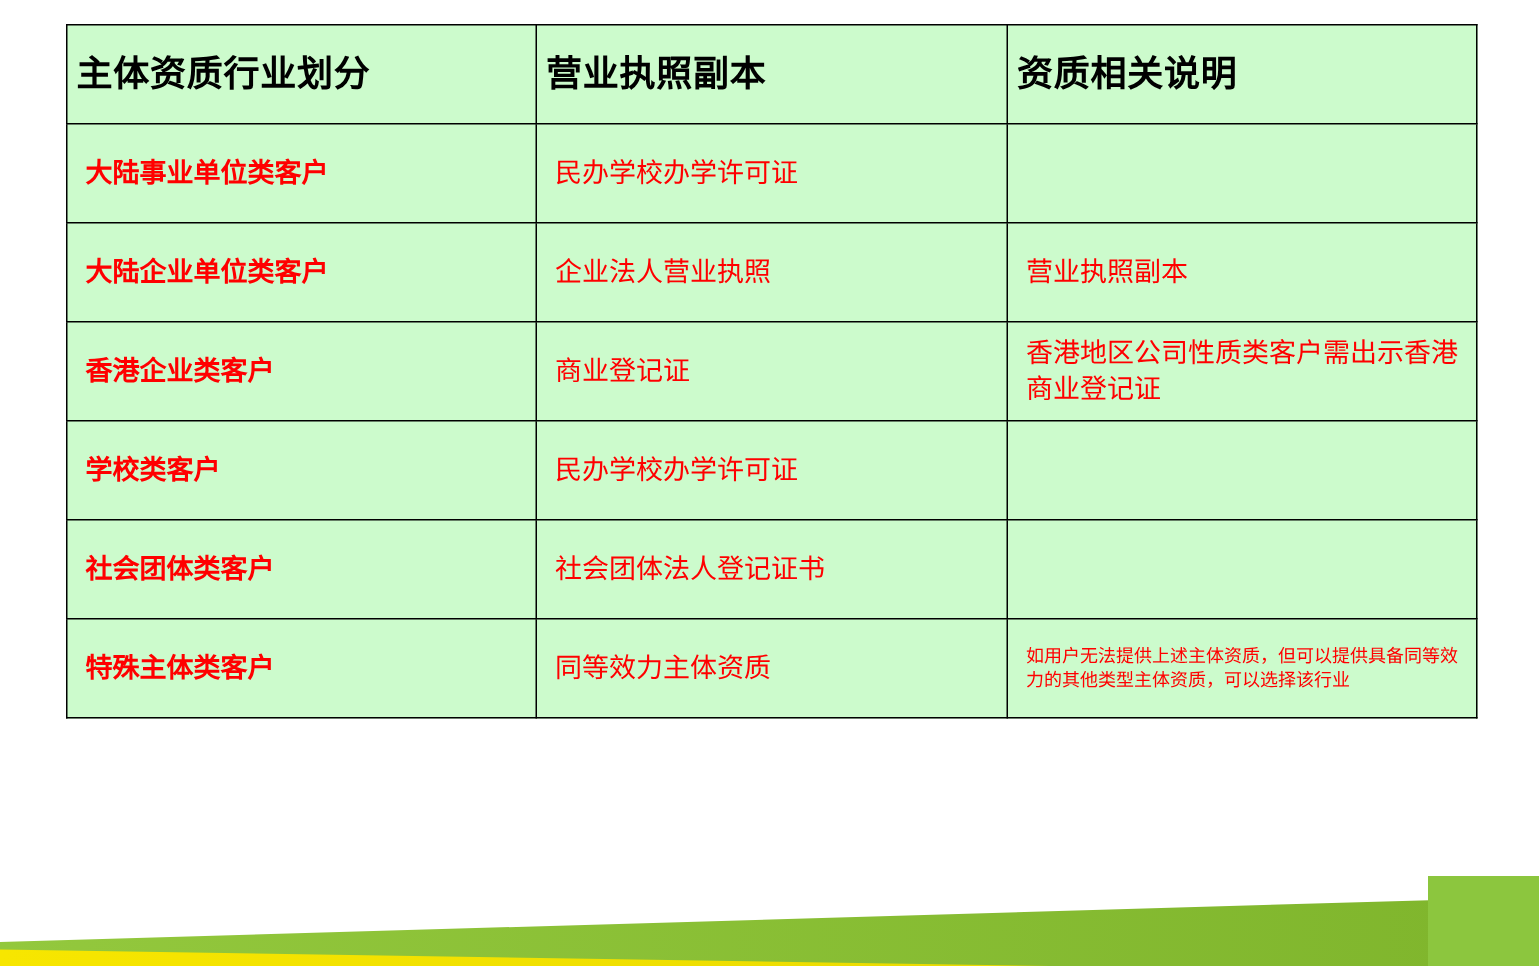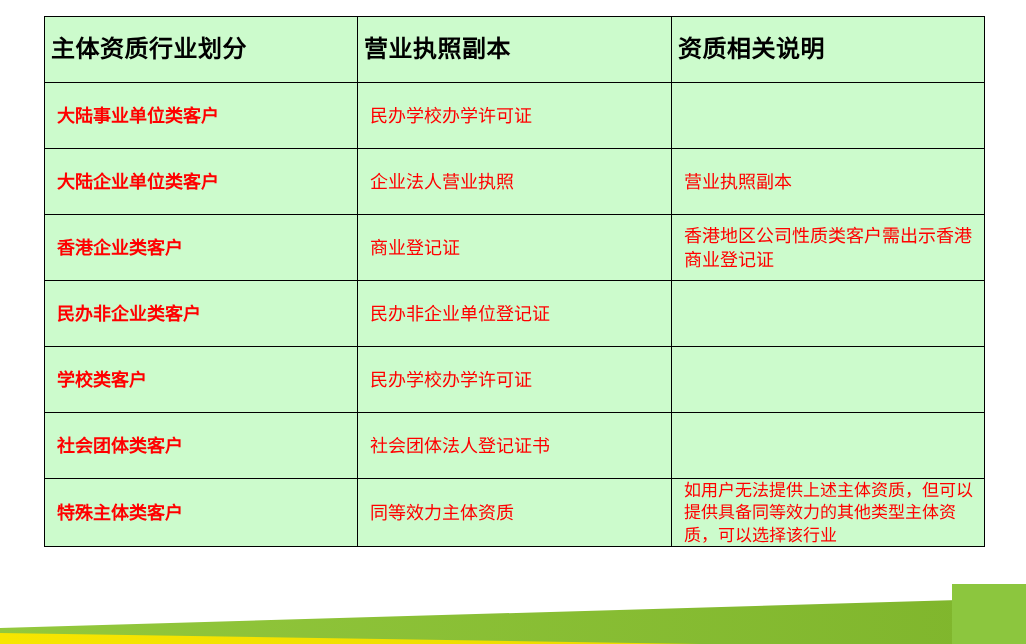--- a/index.html
+++ b/index.html
@@ -100,21 +100,21 @@
   td.col-document {
     font-weight: normal;
     font-size: 18px;
   }
   td.col-note {
     font-weight: normal;
     font-size: 17.5px;
     line-height: 1.3;
   }
   td.col-note.note-tall {
-    font-size: 17px;
+    font-size: 12px;
     line-height: 1.32;
   }
   .cell-text {
     display: block;
   }
   .cell-text:empty {
     display: block;
     min-height: 1px;
   }
 </style>
@@ -162,31 +162,20 @@
         </tr>
         <tr>
           <td class="col-category">
               <span class="cell-text">香港企业类客户</span>
             </td>
           <td class="col-document">
               <span class="cell-text">商业登记证</span>
             </td>
           <td class="col-note">
               <span class="cell-text">香港地区公司性质类客户需出示香港商业登记证</span>
-            </td>
-        </tr>
-        <tr>
-          <td class="col-category">
-              <span class="cell-text">民办非企业类客户</span>
-            </td>
-          <td class="col-document">
-              <span class="cell-text">民办非企业单位登记证</span>
-            </td>
-          <td class="col-note">
-              <span class="cell-text"></span>
             </td>
         </tr>
         <tr>
           <td class="col-category">
               <span class="cell-text">学校类客户</span>
             </td>
           <td class="col-document">
               <span class="cell-text">民办学校办学许可证</span>
             </td>
           <td class="col-note">

